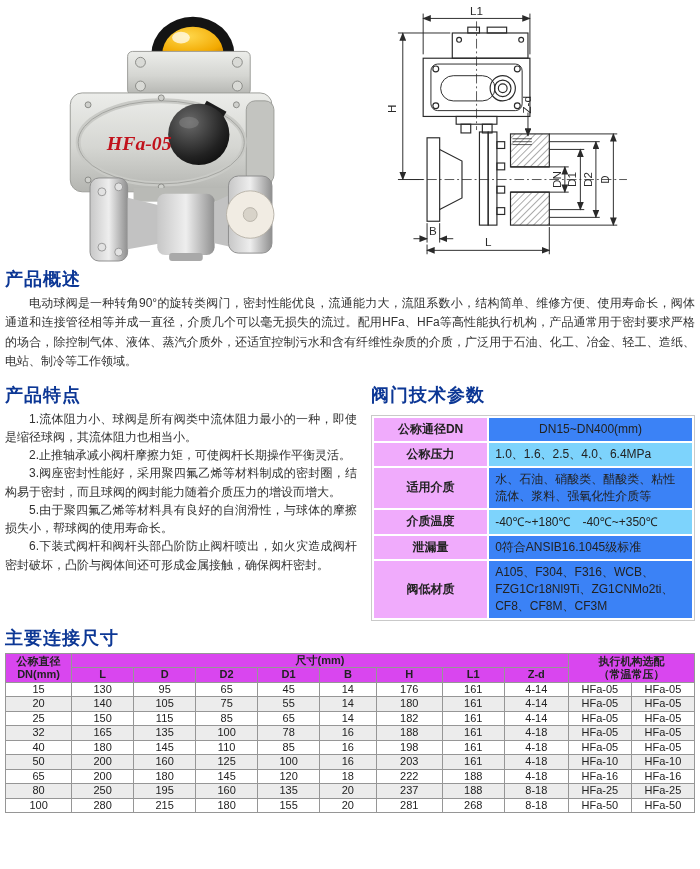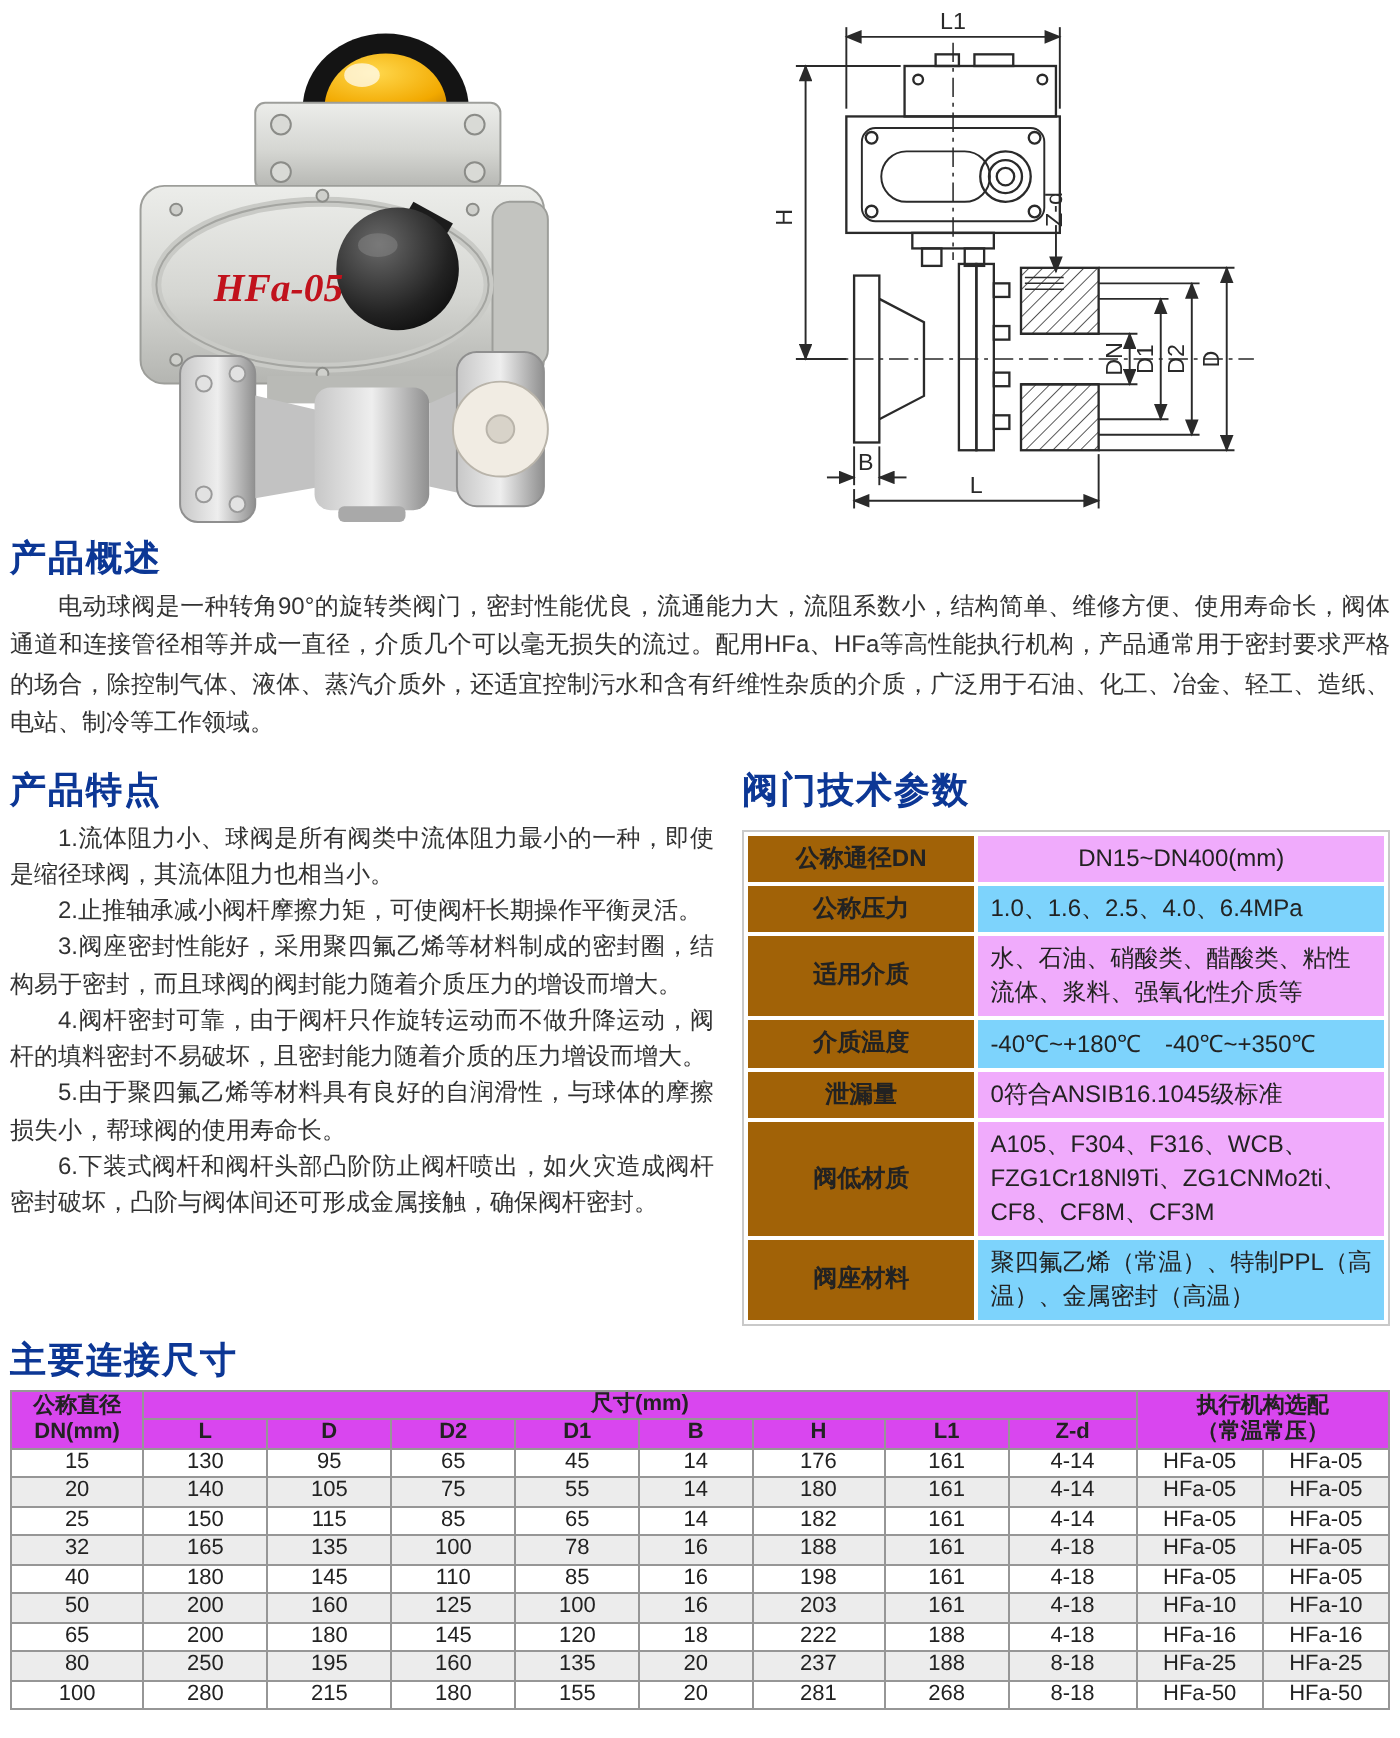--- a/index.html
+++ b/index.html
@@ -16,22 +16,22 @@
   .overview-body{font-size:12px;line-height:1.62;text-indent:2em;text-align:justify;margin:2px 0 6px;color:#323232;}
   
   .cols{display:flex;gap:14px;align-items:flex-start;}
   .col-left{flex:0 0 352px;}
   .col-right{flex:1;min-width:0;}
   .feat{font-size:12px;line-height:1.52;text-indent:2em;text-align:justify;margin:0;color:#323232;}
   
   .tp-wrap{border:1px solid #c9c9c9;margin-top:8px;}
   table.tp{width:100%;border-collapse:collapse;font-size:12px;color:#222;}
   table.tp td{border:2px solid #fff;padding:3px 6px;vertical-align:middle;}
-  td.tp-label{background:#a16207;width:36%;text-align:center;font-weight:700;}
-  td.tp-value{background:#f0abfc;text-align:center;}
+  td.tp-label{background:#f0abfc;width:36%;text-align:center;font-weight:700;}
+  td.tp-value{background:#3b82f6;text-align:center;}
   tr.alt td.tp-value{background:#7dd3fc;}
   td.tp-value.long{text-align:left;}
   
   table.dim{width:100%;border-collapse:collapse;table-layout:fixed;font-size:11px;
             text-align:center;margin-top:3px;color:#222;}
   table.dim th,table.dim td{border:1px solid #969696;padding:0 1px;height:13.5px;line-height:1.2;overflow:hidden;}
   table.dim thead th{background:#d946ef;font-weight:700;white-space:pre-line;}
   table.dim tbody tr.gray td{background:#ececec;}
 </style>
 </head>
@@ -226,21 +226,20 @@
     <p class="overview-body">电动球阀是一种转角90°的旋转类阀门，密封性能优良，流通能力大，流阻系数小，结构简单、维修方便、使用寿命长，阀体通道和连接管径相等并成一直径，介质几个可以毫无损失的流过。配用HFa、HFa等高性能执行机构，产品通常用于密封要求严格的场合，除控制气体、液体、蒸汽介质外，还适宜控制污水和含有纤维性杂质的介质，广泛用于石油、化工、冶金、轻工、造纸、电站、制冷等工作领域。</p>
   </div>
 
   <div class="cols">
     <div class="col-left">
       <div class="sec-title">产品特点</div>
       <div>
           <p class="feat">1.流体阻力小、球阀是所有阀类中流体阻力最小的一种，即使是缩径球阀，其流体阻力也相当小。</p>
           <p class="feat">2.止推轴承减小阀杆摩擦力矩，可使阀杆长期操作平衡灵活。</p>
           <p class="feat">3.阀座密封性能好，采用聚四氟乙烯等材料制成的密封圈，结构易于密封，而且球阀的阀封能力随着介质压力的增设而增大。</p>
-          <p class="feat">4.阀杆密封可靠，由于阀杆只作旋转运动而不做升降运动，阀杆的填料密封不易破坏，且密封能力随着介质的压力增设而增大。</p>
           <p class="feat">5.由于聚四氟乙烯等材料具有良好的自润滑性，与球体的摩擦损失小，帮球阀的使用寿命长。</p>
           <p class="feat">6.下装式阀杆和阀杆头部凸阶防止阀杆喷出，如火灾造成阀杆密封破坏，凸阶与阀体间还可形成金属接触，确保阀杆密封。</p>
         </div>
     </div>
     <div class="col-right">
       <div class="sec-title">阀门技术参数</div>
       <div class="tp-wrap">
         <table class="tp">
           <tbody>
               <tr>
@@ -259,24 +258,20 @@
                 <td class="tp-label">介质温度</td>
                 <td class="tp-value long">-40℃~+180℃　-40℃~+350℃</td>
               </tr>
               <tr>
                 <td class="tp-label">泄漏量</td>
                 <td class="tp-value long">0符合ANSIB16.1045级标准</td>
               </tr>
               <tr>
                 <td class="tp-label">阀低材质</td>
                 <td class="tp-value long">A105、F304、F316、WCB、FZG1Cr18Nl9Ti、ZG1CNMo2ti、CF8、CF8M、CF3M</td>
-              </tr>
-              <tr class="alt">
-                <td class="tp-label">阀座材料</td>
-                <td class="tp-value long">聚四氟乙烯（常温）、特制PPL（高温）、金属密封（高温）</td>
               </tr>
             </tbody>
         </table>
       </div>
     </div>
   </div>
 
   <div>
     <div class="sec-title">主要连接尺寸</div>
     <table class="dim">

